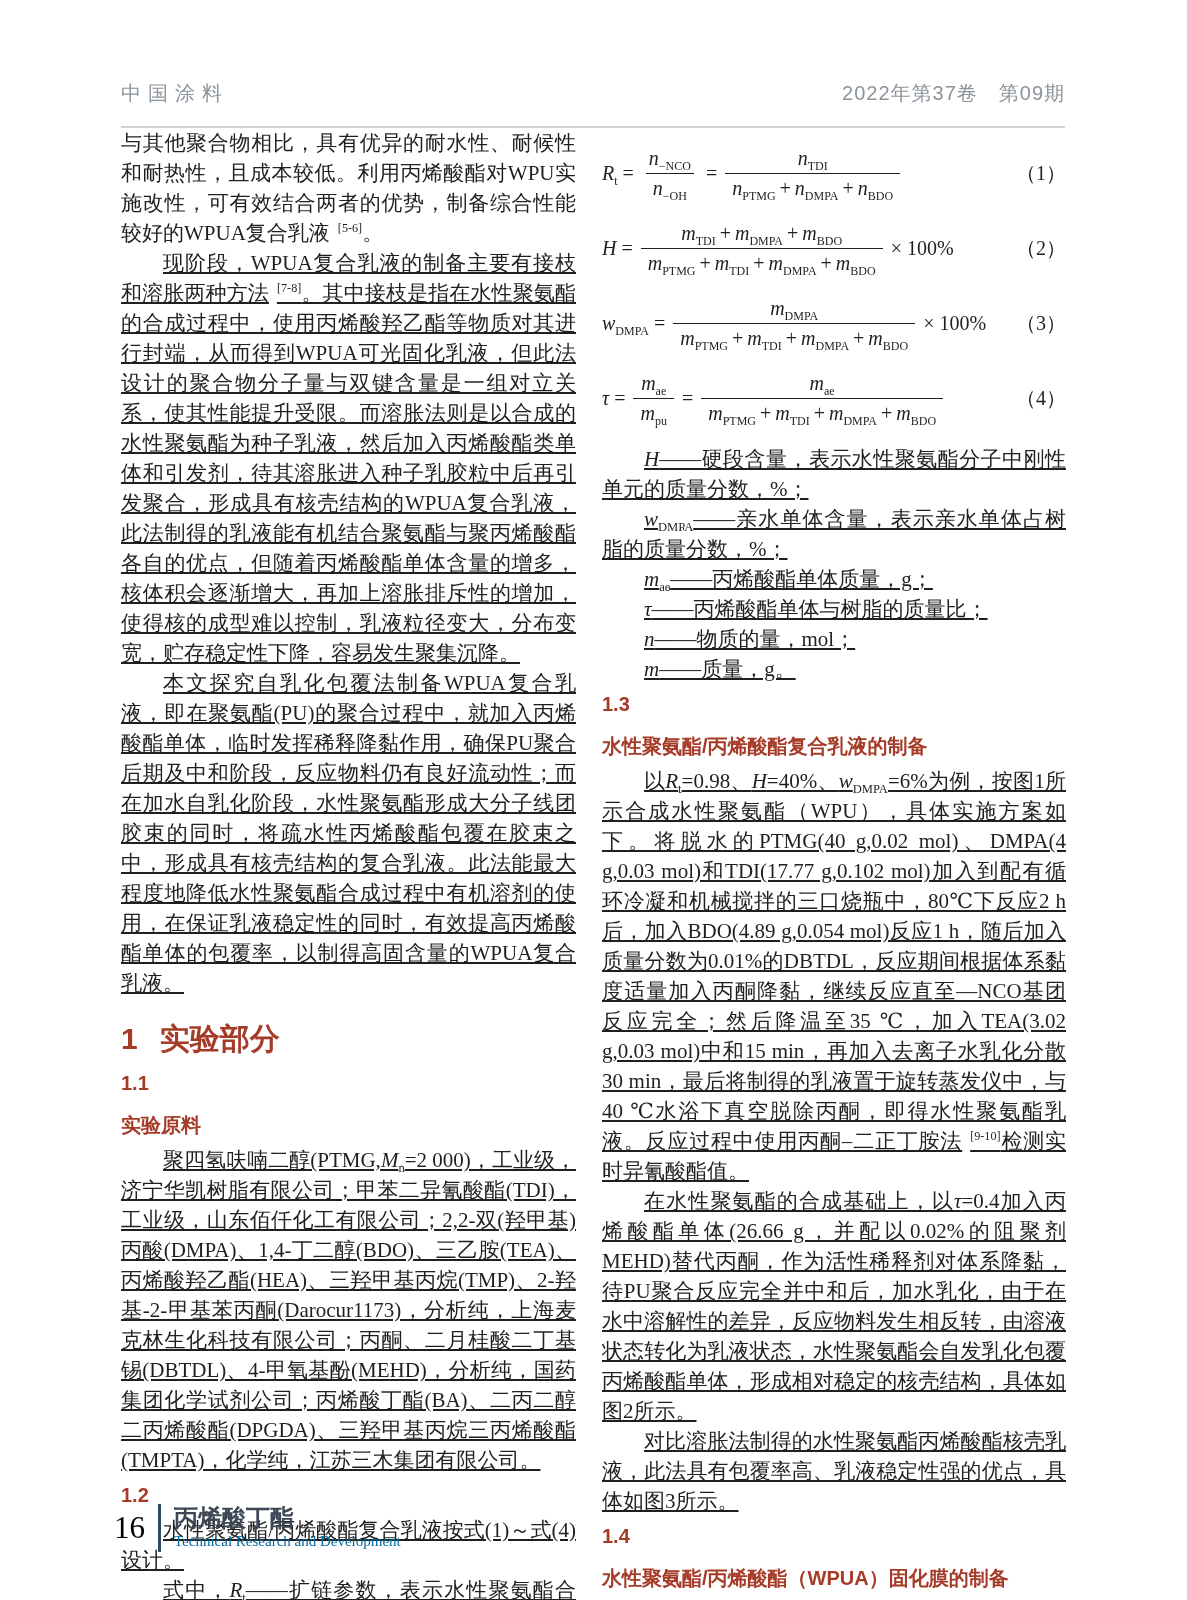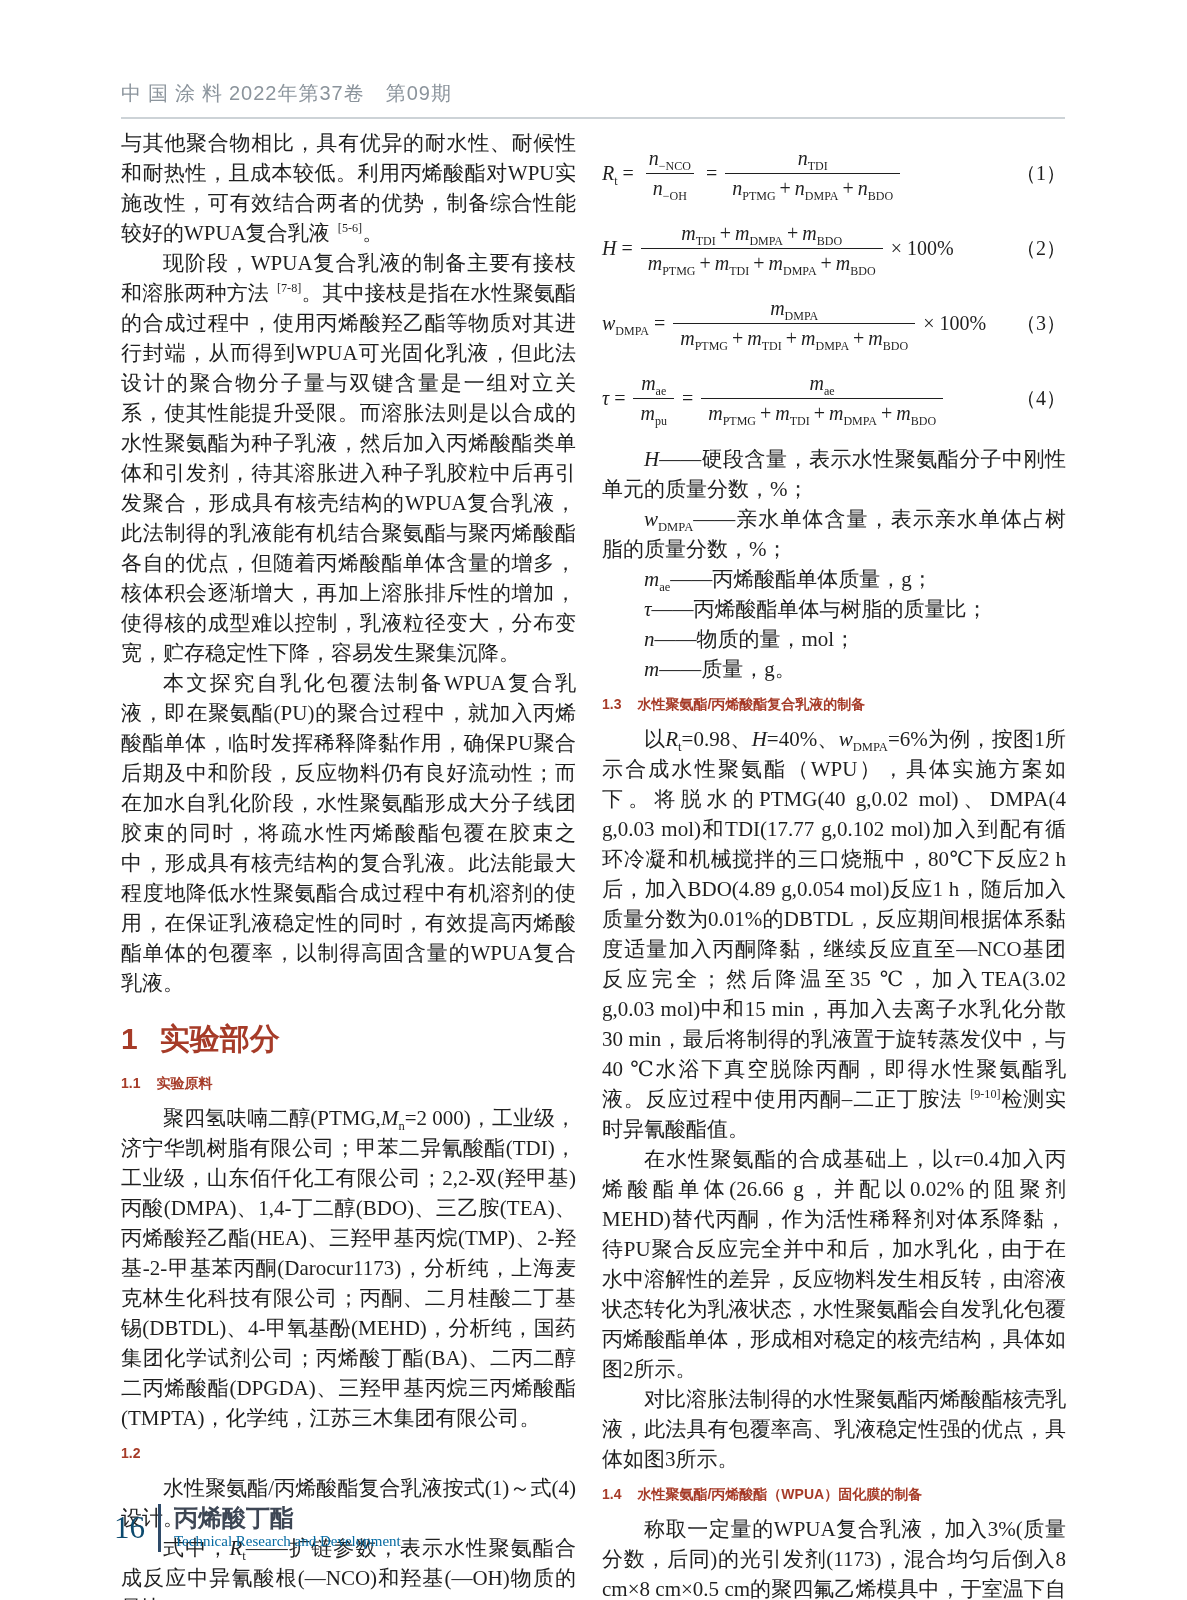--- a/index.html
+++ b/index.html
@@ -1,46 +1,46 @@
 <!DOCTYPE html>
 <html><head>
 <meta charset="utf-8">
 <style>
   html,body{margin:0;padding:0;background:#e9e9e9;}
   .page{position:relative;width:1187px;height:1600px;background:#ffffff;margin:0 auto;
         font-family:"Liberation Serif","DejaVu Serif",serif;color:#1f1f1f;overflow:hidden;box-sizing:border-box;}
   .page-header{position:absolute;top:80px;left:121px;right:122px;display:flex;
-        justify-content:flex-start;align-items:flex-end;padding-bottom:10px;
+        justify-content:space-between;align-items:flex-end;padding-bottom:19px;
         border-bottom:2px solid #cdd3d7;font-family:"Liberation Sans","DejaVu Sans",sans-serif;
         color:#8b949c;font-size:20px;}
   .journal{letter-spacing:7px;}
   .issue{letter-spacing:1px;}
   .columns{position:absolute;top:128px;left:121px;display:flex;gap:26px;}
   .col{width:455px;font-size:21px;line-height:30px;text-align:justify;}
   .col-right{width:464px;}
   .col p{margin:0;}
-  .col p.ind{text-indent:2em;}
+  .col p.ind{text-indent:2em;text-decoration:underline;}
   sup{font-size:0.58em;line-height:0;padding-left:8px;}
   sub{font-size:0.6em;line-height:0;}
   .mvar{font-style:italic;font-family:"Liberation Serif","DejaVu Serif",serif;}
   .h1{color:#a63b28;font-family:"Liberation Sans","DejaVu Sans",sans-serif;font-weight:bold;
       font-size:30px;line-height:34px;margin:24px 0 14px;display:flex;gap:22px;white-space:nowrap;}
   .h2{color:#a63b28;font-family:"Liberation Sans","DejaVu Sans",sans-serif;font-weight:bold;
-      font-size:14px;line-height:26px;margin:7px 0 7px;display:flex;gap:16px;white-space:nowrap;}
+      font-size:20px;line-height:26px;margin:7px 0 7px;display:flex;gap:16px;white-space:nowrap;flex-direction:column;}
   .formula{display:flex;align-items:center;font-size:20px;line-height:1.25;margin:16px 0;}
   .f-main{display:flex;align-items:center;}
   .f-op{margin:0 5px;}
   .f-var{white-space:nowrap;}
   .frac{display:inline-flex;flex-direction:column;align-items:center;margin:0 3px;text-align:center;}
   .frac .num,.frac .den{padding:2px 7px;white-space:nowrap;}
   .frac .den{border-top:1.5px solid #1f1f1f;}
   .plus{margin:0 4px;}
   .eqnum{margin-left:auto;white-space:nowrap;}
   .page-footer{position:absolute;left:114px;bottom:48px;display:flex;align-items:center;gap:13px;}
-  .pagenum{font-size:31px;color:#0c4a6e;font-family:"Liberation Serif","DejaVu Serif",serif;}
+  .pagenum{font-size:31px;color:#000000;font-family:"Liberation Serif","DejaVu Serif",serif;}
   .vbar{width:3px;height:48px;background:#2e4a68;}
   .f-cn{font-family:"Liberation Sans","DejaVu Sans",sans-serif;font-weight:bold;
         font-size:24px;color:#3d4654;line-height:26px;}
   .f-en{font-size:15px;color:#0369a1;line-height:20px;font-family:"Liberation Serif","DejaVu Serif",serif;}
 </style>
 </head>
 <body>
 
 <div class="page">
   <div class="page-header">

